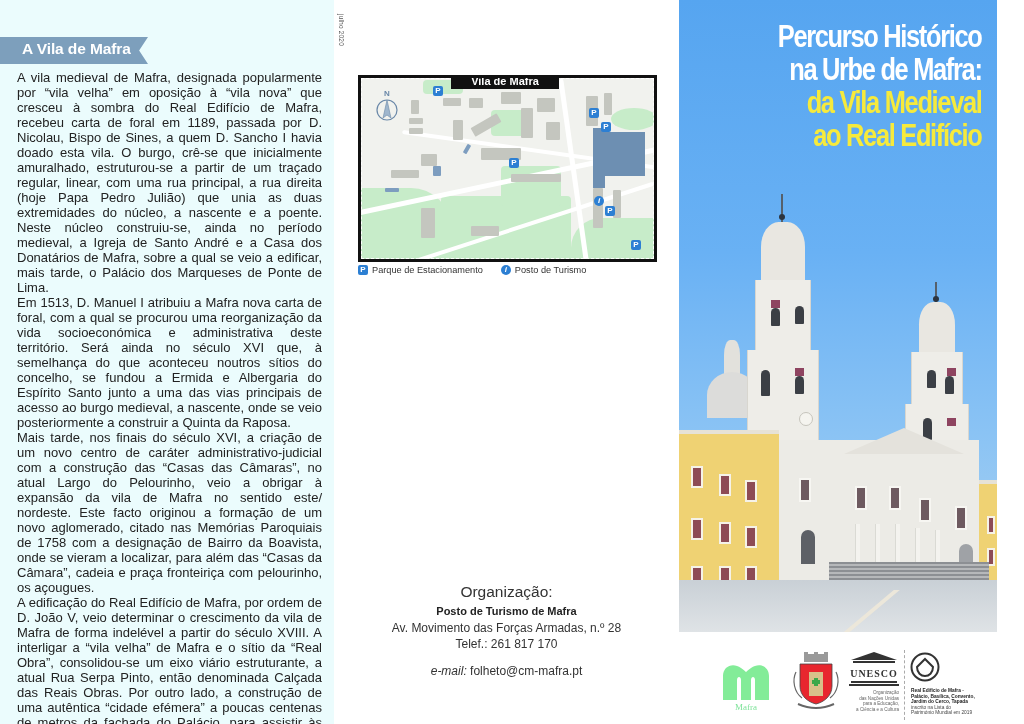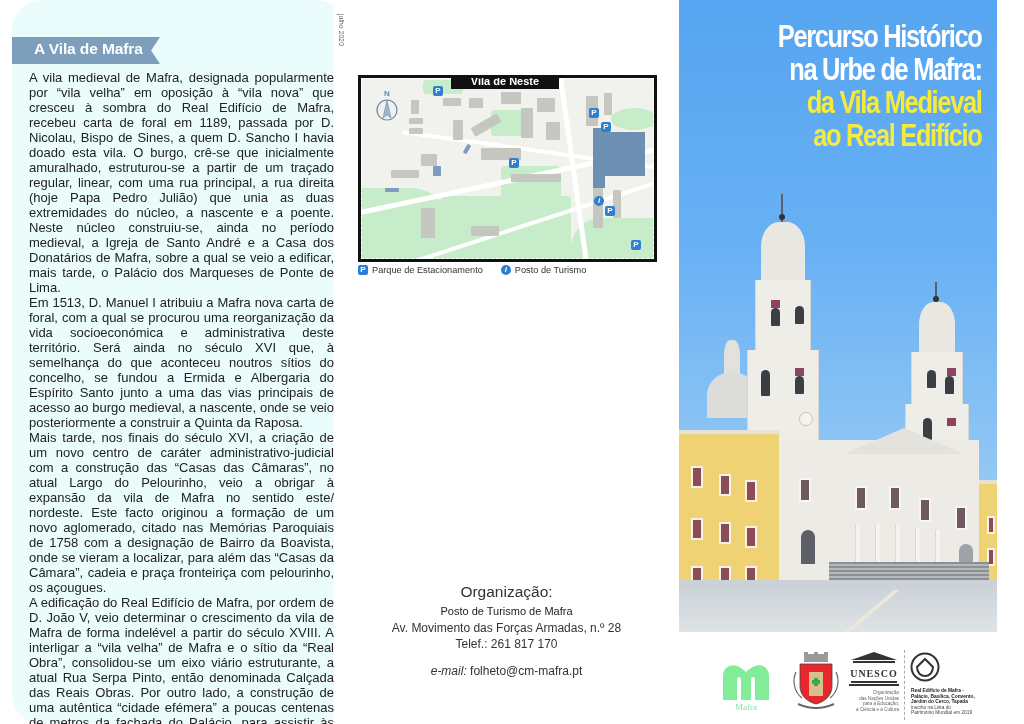--- a/index.html
+++ b/index.html
@@ -1,23 +1,22 @@
 <!DOCTYPE html>
 <html><head>
 <meta charset="utf-8">
 <style>
   * { box-sizing: border-box; margin: 0; padding: 0; }
   html, body { width: 1024px; height: 724px; overflow: hidden; background: #ffffff; }
   body { position: relative; font-family: "Liberation Sans", "DejaVu Sans", sans-serif; color: #2a2a2a; }
 
   
   .panel-left {
-    position: absolute; left: 12px; top: 0; width: 334px; height: 724px;
+    position: absolute; left: 0; top: 0; width: 334px; height: 724px;
     background: #ebfcfd;
-    border-radius: 30px;
   }
   .banner {
     position: absolute; left: 0; top: 37px; width: 148px; height: 27px;
     background: #7d9fbc;
     clip-path: polygon(0 0, 100% 0, 94% 50%, 100% 100%, 0 100%);
   }
   .banner-text {
     position: absolute; left: 22px; top: 3px;
     color: #ffffff; font-weight: bold; font-size: 15.5px; letter-spacing: -0.1px;
     white-space: nowrap;
@@ -75,21 +74,21 @@
   }
   .legend-item { display: flex; align-items: center; gap: 4px; }
   .legend-item .pin-p, .legend-item .pin-i { position: static; }
 
   .note {
     position: absolute; left: 0; width: 345px; top: 535px; text-align: center;
     font-size: 8.4px; color: #333;
   }
   .info { position: absolute; left: 0; width: 345px; top: 582px; text-align: center; color: #333; }
   .info-title { font-size: 15.5px; color: #333; line-height: 20px; }
-  .info-name { font-size: 11px; font-weight: normal; color: #222; line-height: 17px; margin-top: 1px; }
+  .info-name { font-size: 11px; font-weight: bold; color: #222; line-height: 17px; margin-top: 1px; }
   .info-addr { font-size: 12px; line-height: 16px; }
   .info-phone { font-size: 12px; line-height: 16px; }
   .info-email { font-size: 12px; line-height: 16px; margin-top: 11px; }
   .info-email em { font-style: italic; }
 
   
   .panel-right { position: absolute; left: 679px; top: 0; width: 318px; height: 724px; background: #ffffff; overflow: hidden; }
   .cover-photo { position: absolute; left: 0; top: 0; width: 345px; height: 632px; overflow: hidden;
     background: linear-gradient(180deg, #56a5f0 0%, #69b1f4 40%, #8cc4f4 70%, #b6d6ef 100%); }
   .color-tab-red { position: absolute; left: 325px; top: 0; width: 20px; height: 28px; background: #f9424f; }
@@ -151,21 +150,21 @@
     <p>Em 1513, D. Manuel I atribuiu a Mafra nova carta de foral, com a qual se procurou uma reorganização da vida socioeconómica e administrativa deste território. Será ainda no século XVI que, à semelhança do que aconteceu noutros sítios do concelho, se fundou a Ermida e Albergaria do Espírito Santo junto a uma das vias principais de acesso ao burgo medieval, a nascente, onde se veio posteriormente a construir a Quinta da Raposa.</p>
     <p>Mais tarde, nos finais do século XVI, a criação de um novo centro de caráter administrativo-judicial com a construção das “Casas das Câmaras”, no atual Largo do Pelourinho, veio a obrigar à expansão da vila de Mafra no sentido este/ nordeste. Este facto originou a formação de um novo aglomerado, citado nas Memórias Paroquiais de 1758 com a designação de Bairro da Boavista, onde se vieram a localizar, para além das “Casas da Câmara”, cadeia e praça fronteiriça com pelourinho, os açougues.</p>
     <p>A edificação do Real Edifício de Mafra, por ordem de D. João V, veio determinar o crescimento da vila de Mafra de forma indelével a partir do século XVIII. A interligar a “vila velha” de Mafra e o sítio da “Real Obra”, consolidou-se um eixo viário estruturante, a atual Rua Serpa Pinto, então denominada Calçada das Reais Obras. Por outro lado, a construção de uma autêntica “cidade efémera” a poucas centenas de metros da fachada do Palácio, para assistir às dezenas de milhares de pessoas envolvidas no empreendimento joanino, acabou por tornar-se na génese de um novo aglomerado urbano que se foi estruturando ao longo dos séculos XVIII e XIX, acabando, mais tarde, por se unificar os vários núcleos numa só malha urbana.</p>
   </div>
 </section>
 
 <section class="panel-mid">
   <div class="date-vertical">julho 2020</div>
 
   <div class="map-frame">
-    <div class="map-title">Vila de Neste</div>
+    <div class="map-title">Vila de Mafra</div>
 
     <div class="map-green" style="left:0;top:110px;width:90px;height:74px;border-radius:0 40px 0 0;"></div>
     <div class="map-green" style="left:80px;top:118px;width:130px;height:66px;"></div>
     <div class="map-green" style="left:140px;top:88px;width:60px;height:40px;"></div>
     <div class="map-green" style="left:210px;top:140px;width:86px;height:44px;border-radius:30px 0 0 0;"></div>
     <div class="map-green" style="left:250px;top:30px;width:46px;height:22px;border-radius:50%;"></div>
     <div class="map-green" style="left:130px;top:32px;width:40px;height:26px;"></div>
     <div class="map-green" style="left:62px;top:2px;width:40px;height:14px;"></div>
 
     <div class="map-road" style="left:-10px;top:100px;width:320px;height:5px;transform:rotate(-12deg);"></div>

